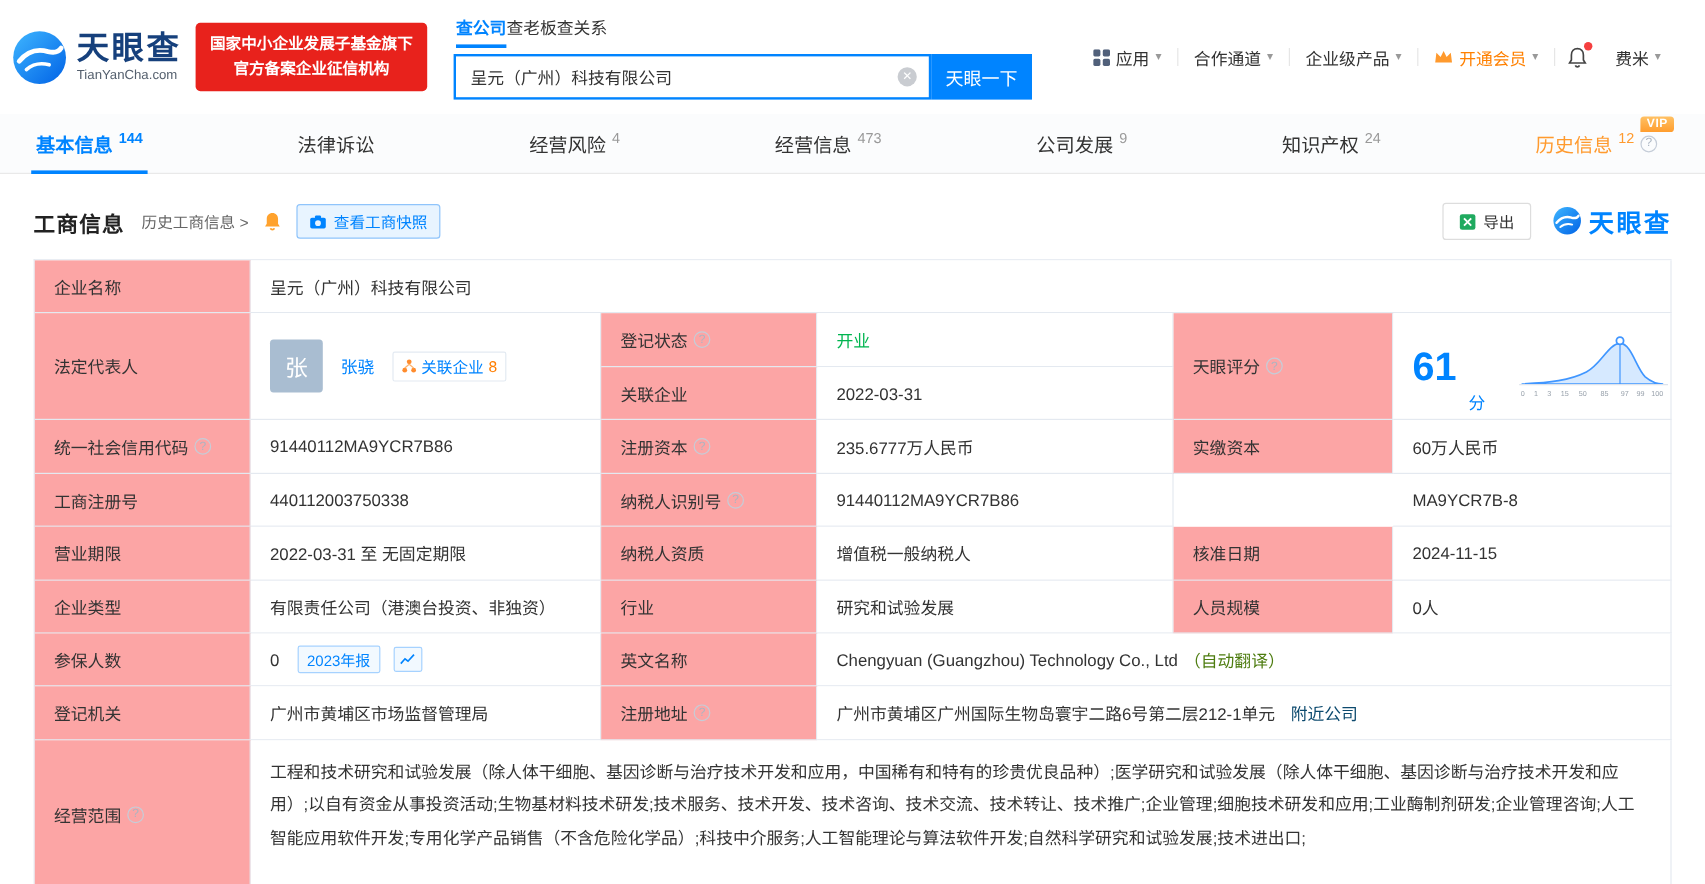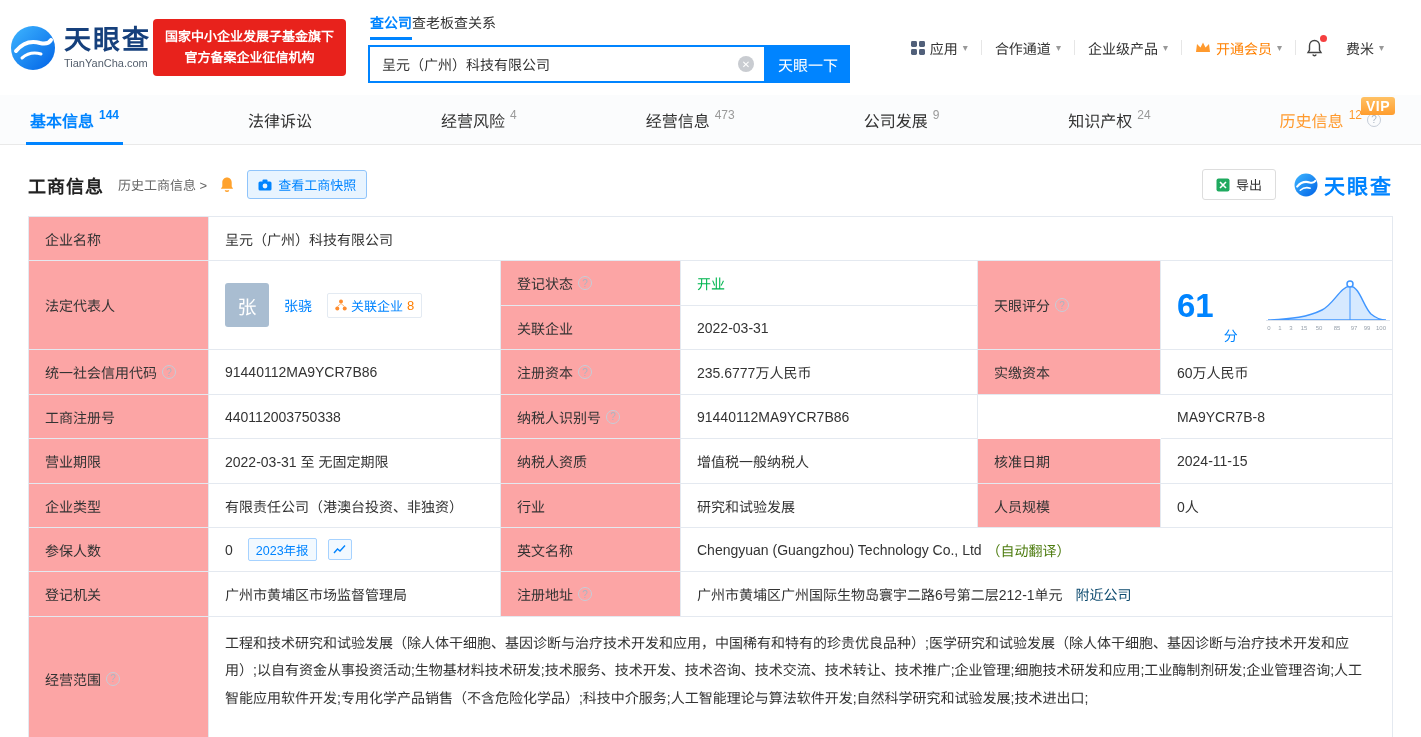--- a/index.html
+++ b/index.html
@@ -8,21 +8,21 @@
     width:1421px; min-height:737px; margin:0 auto;
     font-family:"Liberation Sans","DejaVu Sans",sans-serif;
     color:#333; font-size:14px;
   }
   
   .header { display:flex; align-items:center; height:95px; padding:0 24px 0 10px; background:#fff; }
   .logo { display:flex; align-items:center; gap:8px; cursor:pointer; }
   .logo-text-wrap { display:flex; flex-direction:column; line-height:1.1; }
   .logo-cn { font-size:27px; font-weight:700; color:#16407c; letter-spacing:2px; }
   .logo-en { font-size:11px; color:#55606e; margin-top:2px; }
-  .gov-badge { margin-left:2px; background:#e8221c; color:#fff; border-radius:4px;
+  .gov-badge { margin-left:12px; background:#e8221c; color:#fff; border-radius:4px;
     padding:8px 12px; font-size:13px; font-weight:700; line-height:1.55; text-align:center; }
   
   .search-wrap { margin-left:22px; }
   .search-tabs { display:flex; font-size:14px; color:#333; margin-bottom:5px; padding-left:2px; }
   .search-tab { cursor:pointer; padding-bottom:5px; }
   .search-tab.active { color:#0084ff; font-weight:700; border-bottom:3px solid #0084ff; }
   .search-box { display:flex; align-items:stretch; height:38px; }
   .search-input-wrap { display:flex; align-items:center; width:398px; border:2px solid #0084ff; background:#fff; }
   .search-input { flex:1; border:none; outline:none; font-size:14px; padding:0 12px; color:#333;
     font-family:"Liberation Sans","DejaVu Sans",sans-serif; }
@@ -44,33 +44,33 @@
   .nav { display:flex; justify-content:space-between; align-items:stretch; height:50px;
     padding:0 40px 0 30px; background:#fbfcfd; border-bottom:1px solid #e9e9e9; }
   .nav-tab { display:flex; align-items:center; gap:5px; font-size:16px; color:#333; position:relative; cursor:pointer; }
   .nav-tab .count { font-size:12px; color:#999; transform:translateY(-5px); }
   .nav-tab.active { color:#0084ff; font-weight:700; }
   .nav-tab.active .count { color:#0084ff; }
   .nav-tab.active::after { content:""; position:absolute; left:-4px; right:-4px; bottom:-1px; height:3px; background:#0084ff; }
   .nav-tab.vip-tab { color:#ff9a2e; }
   .nav-tab.vip-tab .count { color:#ff9a2e; }
   .vip-flag { position:absolute; top:2px; right:-14px; background:linear-gradient(180deg,#ffc164,#ff9d2e);
-    color:#fff; font-size:14px; font-weight:700; padding:1px 5px; border-radius:3px 3px 3px 0; letter-spacing:.5px; }
+    color:#fff; font-size:10px; font-weight:700; padding:1px 5px; border-radius:3px 3px 3px 0; letter-spacing:.5px; }
   .qmark { width:14px; height:14px; border:1px solid #c5cdd8; border-radius:50%; color:#aab5c2;
     font-size:10px; display:inline-flex; align-items:center; justify-content:center; flex:none; cursor:pointer; }
   .qmark::before { content:"?"; }
   
   .section-head { display:flex; align-items:center; padding:24px 28px 16px 28px; }
   .section-title { font-size:18px; font-weight:700; color:#222; letter-spacing:1px; }
   .history-link { margin-left:14px; font-size:13px; color:#666; cursor:pointer; }
   .bell-orange { margin-left:12px; cursor:pointer; display:flex; }
   .snapshot-btn { margin-left:12px; display:flex; align-items:center; gap:6px; background:#e8f4ff;
     border:1px solid #8fc4fb; color:#0084ff; font-size:13px; padding:4px 10px; border-radius:3px; cursor:pointer;
     font-family:"Liberation Sans","DejaVu Sans",sans-serif; }
-  .head-right { margin-left:auto; display:flex; align-items:center; gap:18px; }
+  .head-right { margin-left:auto; display:flex; align-items:flex-start; gap:18px; }
   .export-btn { display:flex; align-items:center; gap:6px; background:#fff; border:1px solid #ddd;
     border-radius:3px; padding:5px 13px; font-size:13px; color:#333; cursor:pointer;
     font-family:"Liberation Sans","DejaVu Sans",sans-serif; }
   .watermark { display:flex; align-items:center; gap:6px; }
   .watermark-text { font-size:21px; font-weight:700; color:#0084ff; letter-spacing:2px; }
   
   .info-table { margin:0 28px 20px 28px; display:grid;
     grid-template-columns:180px 292px 180px 297px 183px 1fr;
     grid-template-rows:44px 45px 44px 45px 44px 45px 44px 44px 45px minmax(124px,auto);
     border-top:1px solid #e4e9f0; border-left:1px solid #e4e9f0; font-size:14px; }

